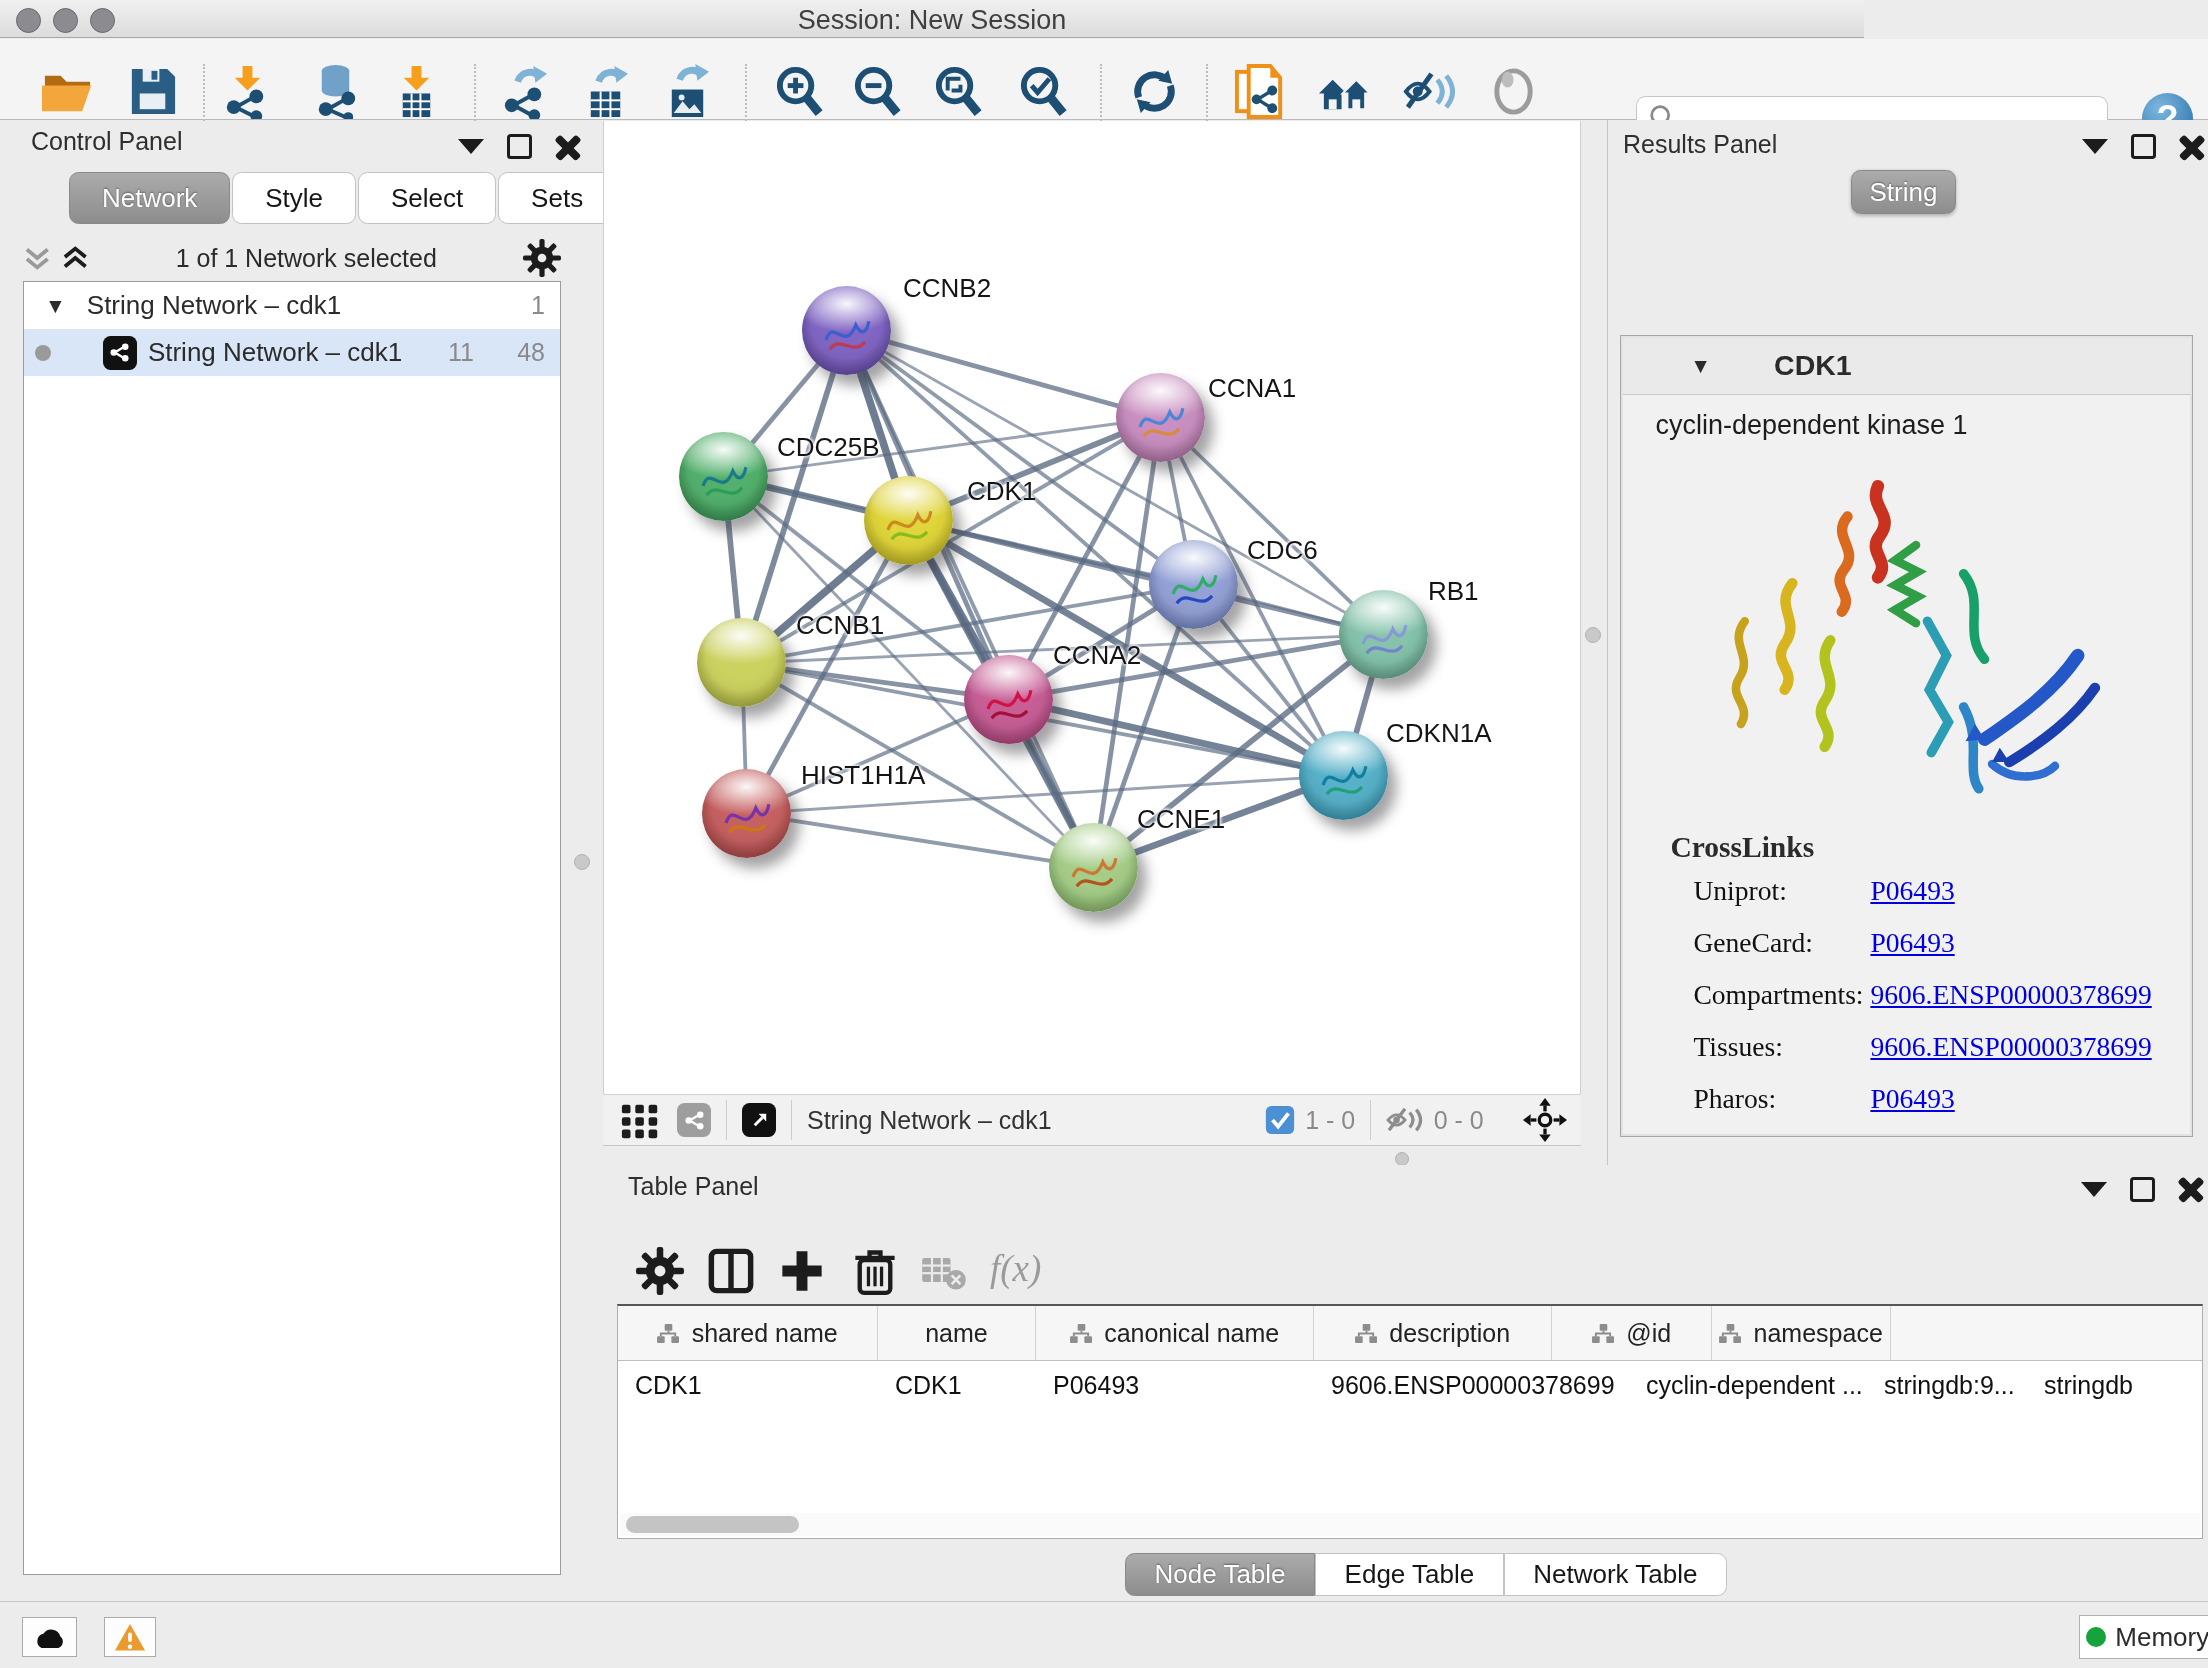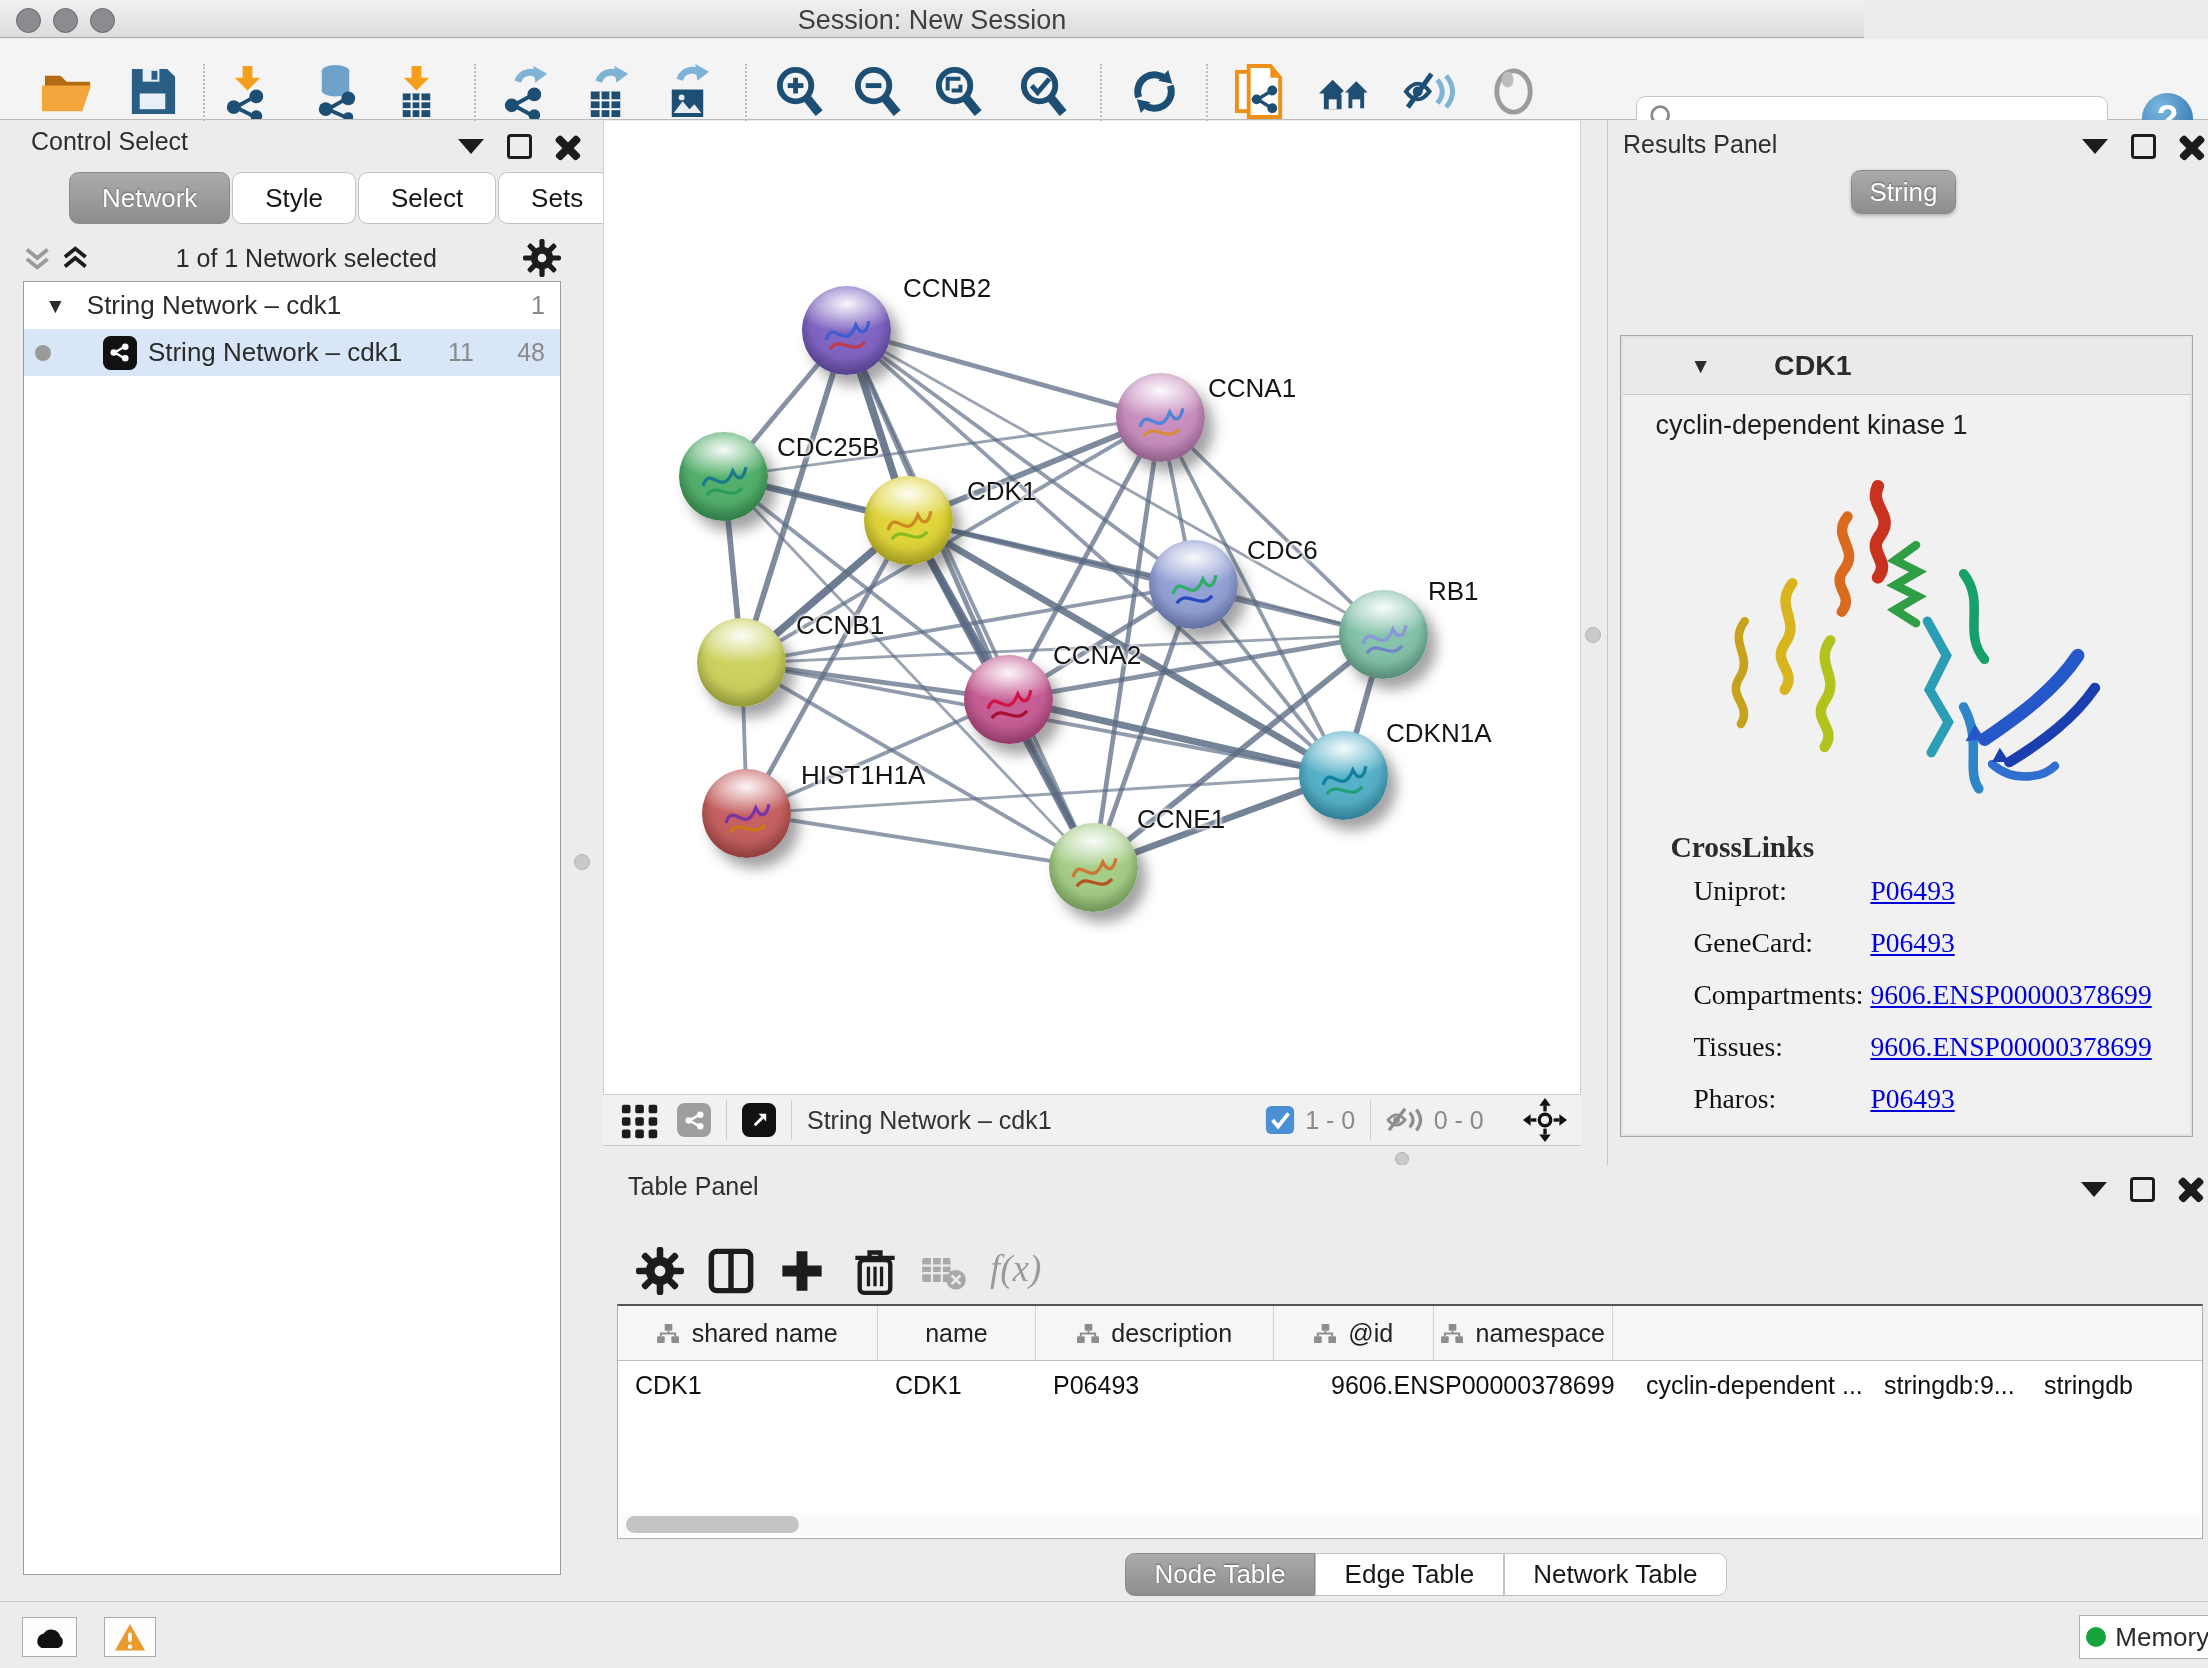--- a/index.html
+++ b/index.html
@@ -322,21 +322,21 @@
       <svg width="32" height="32" viewBox="0 0 34 34" style="margin:0 9.5px">
           <circle cx="14" cy="14" r="9" fill="none" stroke="#8a8a8a" stroke-width="3"></circle>
           <line x1="21" y1="21" x2="29" y2="29" stroke="#8a8a8a" stroke-width="3"></line>
         </svg>
       <input placeholder="" style="">
     </div>
     <div class="help-btn">?</div>
   </div>
 
   <div>
-    <div class="panel-title" style="position:absolute;left:31px;top:127px">Control Select</div>
+    <div class="panel-title" style="position:absolute;left:31px;top:127px">Control Panel</div>
     <div class="win-ctl" style="left:458px;top:133px">
       <div class="wc-arrow"></div>
       <div class="wc-box"></div>
       <div class="wc-x"></div>
     </div>
     <div class="cp-tabs">
         <div class="tab selected">Network</div>
         <div class="tab">Style</div>
         <div class="tab">Select</div>
         <div class="tab">Sets</div>
@@ -742,20 +742,31 @@
                 <rect x="0" y="14" width="8" height="7" rx="1"></rect>
                 <rect x="15" y="14" width="8" height="7" rx="1"></rect>
               </g>
               <path d="M12 8 v3 M4 14 v-3 h15 v3" stroke="#8d8d8d" stroke-width="2" fill="none"></path>
             </svg>
             <span>shared name</span>
           </div>
           <div class="th" style="width: 158px; flex: 0 0 158px;">
             <span>name</span>
           </div>
+          <div class="th" style="width: 278px; flex: 0 0 278px;">
+            <svg width="23" height="21" viewBox="0 0 24 22">
+              <g fill="#8d8d8d">
+                <rect x="8" y="1" width="8" height="7" rx="1"></rect>
+                <rect x="0" y="14" width="8" height="7" rx="1"></rect>
+                <rect x="15" y="14" width="8" height="7" rx="1"></rect>
+              </g>
+              <path d="M12 8 v3 M4 14 v-3 h15 v3" stroke="#8d8d8d" stroke-width="2" fill="none"></path>
+            </svg>
+            <span>canonical name</span>
+          </div>
           <div class="th" style="width: 238px; flex: 0 0 238px;">
             <svg width="23" height="21" viewBox="0 0 24 22">
               <g fill="#8d8d8d">
                 <rect x="8" y="1" width="8" height="7" rx="1"></rect>
                 <rect x="0" y="14" width="8" height="7" rx="1"></rect>
                 <rect x="15" y="14" width="8" height="7" rx="1"></rect>
               </g>
               <path d="M12 8 v3 M4 14 v-3 h15 v3" stroke="#8d8d8d" stroke-width="2" fill="none"></path>
             </svg>
             <span>description</span>

